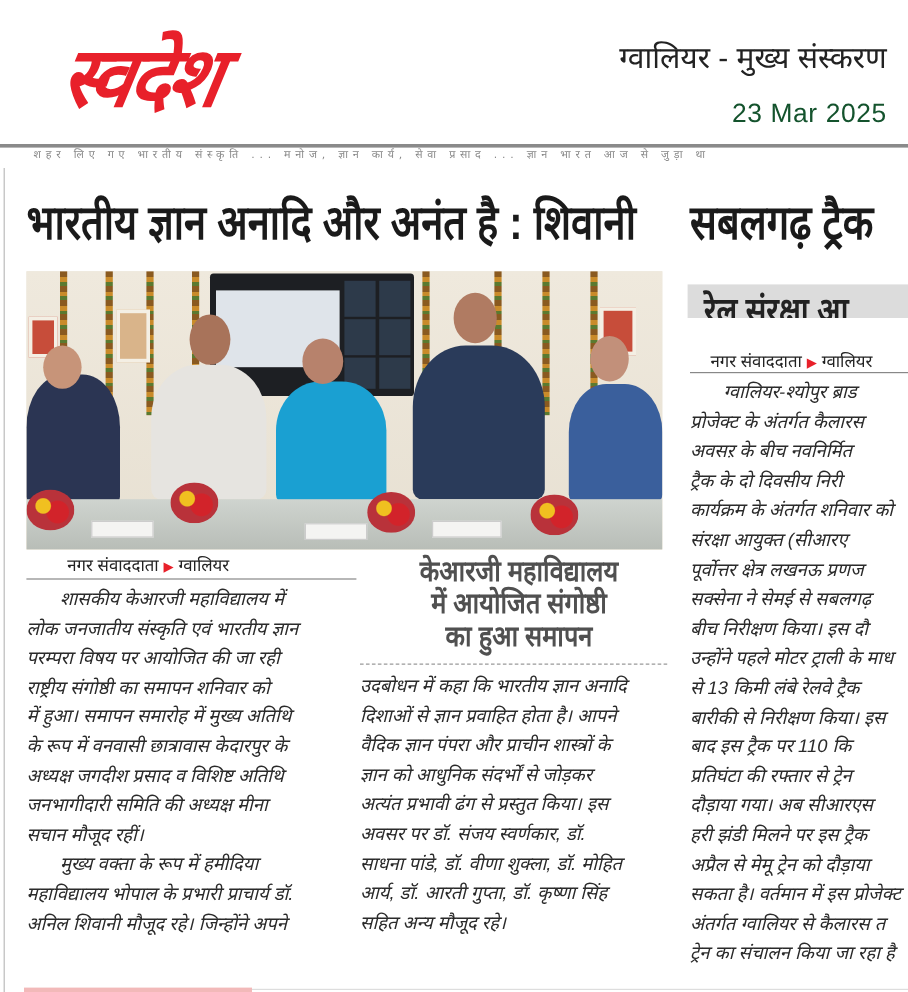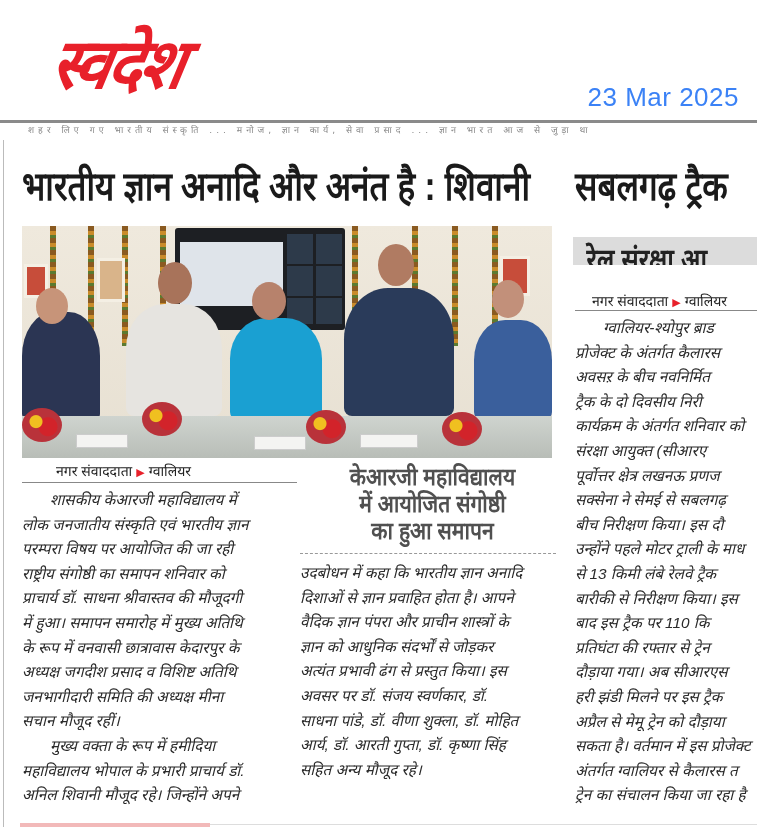--- a/index.html
+++ b/index.html
@@ -2,21 +2,21 @@
 <html><head>
 <meta charset="utf-8">
 <style>
   html, body { margin:0; padding:0; background:#ffffff; }
   body { width:757px; height:827px; position:relative; overflow:hidden; font-family:"DejaVu Sans", sans-serif; color:#222; }
 
   .masthead { position:absolute; left:0; top:0; width:757px; height:120px; background:#fff; }
   .logo { position:absolute; left:52px; top:22px; width:345px; height:86px; }
   .logo-text { position:absolute; left:0; top:0; font-family:"DejaVu Sans", sans-serif; font-weight:bold; font-style:italic; font-size:66px; color:#e8202a; letter-spacing:-3px; transform:skewX(-10deg) scaleY(1.05); line-height:86px; white-space:nowrap; }
   .edition { position:absolute; right:18px; top:30px; font-family:"Liberation Sans", sans-serif; font-size:25px; color:#222; white-space:nowrap; }
-  .date { position:absolute; right:18px; top:82px; font-family:"Liberation Sans", sans-serif; font-size:26px; color:#3b82f6; letter-spacing:0.5px; }
+  .date { position:absolute; right:18px; top:82px; font-family:"Liberation Sans", sans-serif; font-size:22px; color:#14532d; letter-spacing:0.5px; }
   .rule-top { position:absolute; left:0; top:120px; width:757px; height:3px; background:#8a8a8a; }
 
   .cut-strip { position:absolute; left:0; top:123px; width:757px; height:14px; overflow:hidden; font-size:9px; color:#888; letter-spacing:4px; white-space:nowrap; padding-left:28px; line-height:14px; }
   .left-edge { position:absolute; left:3px; top:140px; width:1px; height:687px; background:#bbb; }
 
   .headline-main { position:absolute; left:22px; top:162px; font-family:"Liberation Sans", sans-serif; font-weight:bold; font-size:40px; color:#1a1a1a; white-space:nowrap; transform:scaleX(0.83); transform-origin:left top; line-height:48px; }
   .headline-right { position:absolute; left:575px; top:162px; font-family:"Liberation Sans", sans-serif; font-weight:bold; font-size:40px; color:#1a1a1a; white-space:nowrap; transform:scaleX(0.83); transform-origin:left top; line-height:48px; }
 
   .photo { position:absolute; left:22px; top:226px; width:530px; height:232px; overflow:hidden; background:#ece6da; }
   .wall { position:absolute; inset:0; background:linear-gradient(#efe9dd,#e7e0d2); }
@@ -48,20 +48,21 @@
   .bottom-bar { position:absolute; left:20px; top:823px; width:190px; height:4px; background:#f2b9b9; }
   .bottom-rule { position:absolute; left:210px; top:824px; width:547px; height:1px; background:#ddd; }
 </style>
 </head>
 <body>
 
 <div class="masthead">
   <div class="logo">
     <span class="logo-text">स्वदेश</span>
   </div>
+  <div class="edition">ग्वालियर - मुख्य संस्करण</div>
   <div class="date">23 Mar 2025</div>
 </div>
 <div class="rule-top"></div>
 <div class="cut-strip">शहर लिए गए भारतीय संस्कृति ... मनोज, ज्ञान कार्य, सेवा प्रसाद ... ज्ञान भारत आज से जुड़ा था</div>
 <div class="left-edge"></div>
 
 <div class="headline-main">भारतीय ज्ञान अनादि और अनंत है : शिवानी</div>
 
 <div class="headline-right">सबलगढ़ ट्रैक</div>
 
@@ -112,21 +113,20 @@
 <div class="byline" style="left:56px;top:461px">
   <span>नगर संवाददाता</span><span class="arrow">▶</span><span>ग्वालियर</span>
 </div>
 <div class="byline-rule" style="left:22px;top:482px;width:275px"></div>
 
 <div class="col" style="left:22px;top:488px;width:276px">
   <span class="line indent">शासकीय केआरजी महाविद्यालय में</span>
   <span class="line">लोक जनजातीय संस्कृति एवं भारतीय ज्ञान</span>
   <span class="line">परम्परा विषय पर आयोजित की जा रही</span>
   <span class="line">राष्ट्रीय संगोष्ठी का समापन शनिवार को</span>
-  <span class="line">प्राचार्य डॉ. साधना श्रीवास्तव की मौजूदगी</span>
   <span class="line">में हुआ। समापन समारोह में मुख्य अतिथि</span>
   <span class="line">के रूप में वनवासी छात्रावास केदारपुर के</span>
   <span class="line">अध्यक्ष जगदीश प्रसाद व विशिष्ट अतिथि</span>
   <span class="line">जनभागीदारी समिति की अध्यक्ष मीना</span>
   <span class="line">सचान मौजूद रहीं।</span>
   <span class="line indent">मुख्य वक्ता के रूप में हमीदिया</span>
   <span class="line">महाविद्यालय भोपाल के प्रभारी प्राचार्य डॉ.</span>
   <span class="line">अनिल शिवानी मौजूद रहे। जिन्होंने अपने</span>
 </div>
 

